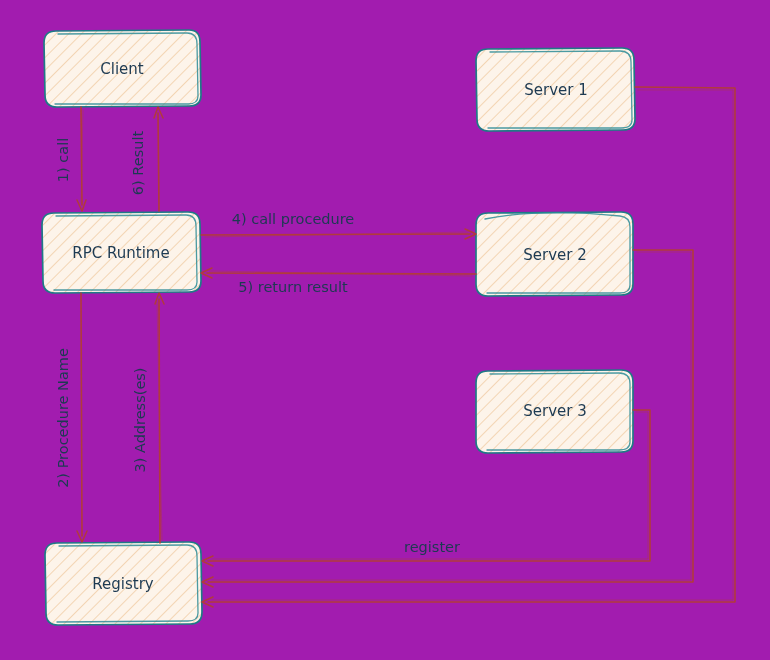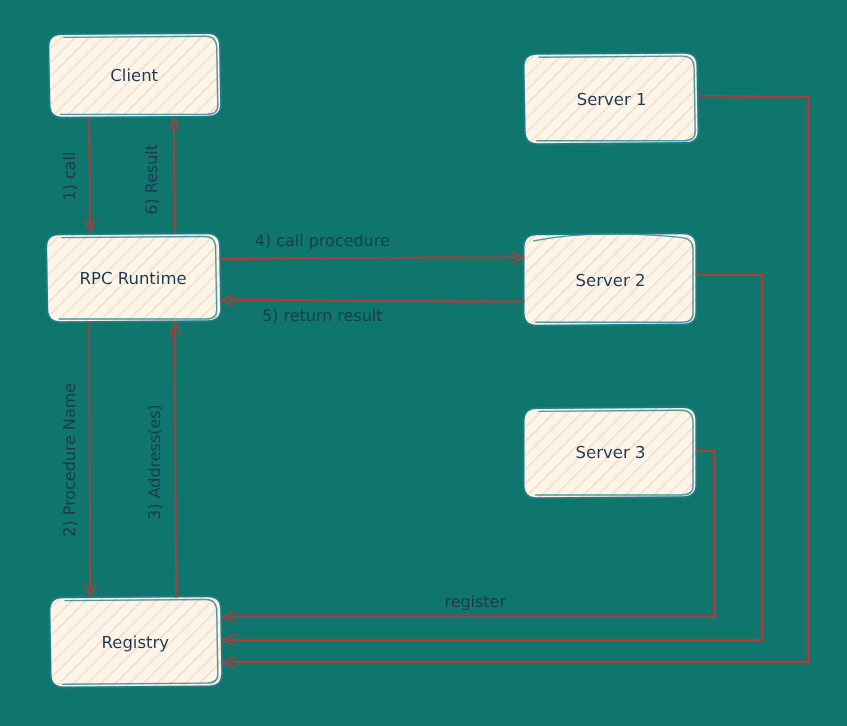--- a/index.html
+++ b/index.html
@@ -8,21 +8,21 @@
     padding: 0;
     background: #ffffff;
   }
   body {
     font-family: "DejaVu Sans", sans-serif;
   }
   #diagram-root {
     position: relative;
     width: 770px;
     height: 660px;
-    background: #0f766e;
+    background: #a21caf;
     overflow: hidden;
   }
   #diagram-svg {
     position: absolute;
     left: 0;
     top: 0;
     width: 770px;
     height: 660px;
   }
   .node-label {

